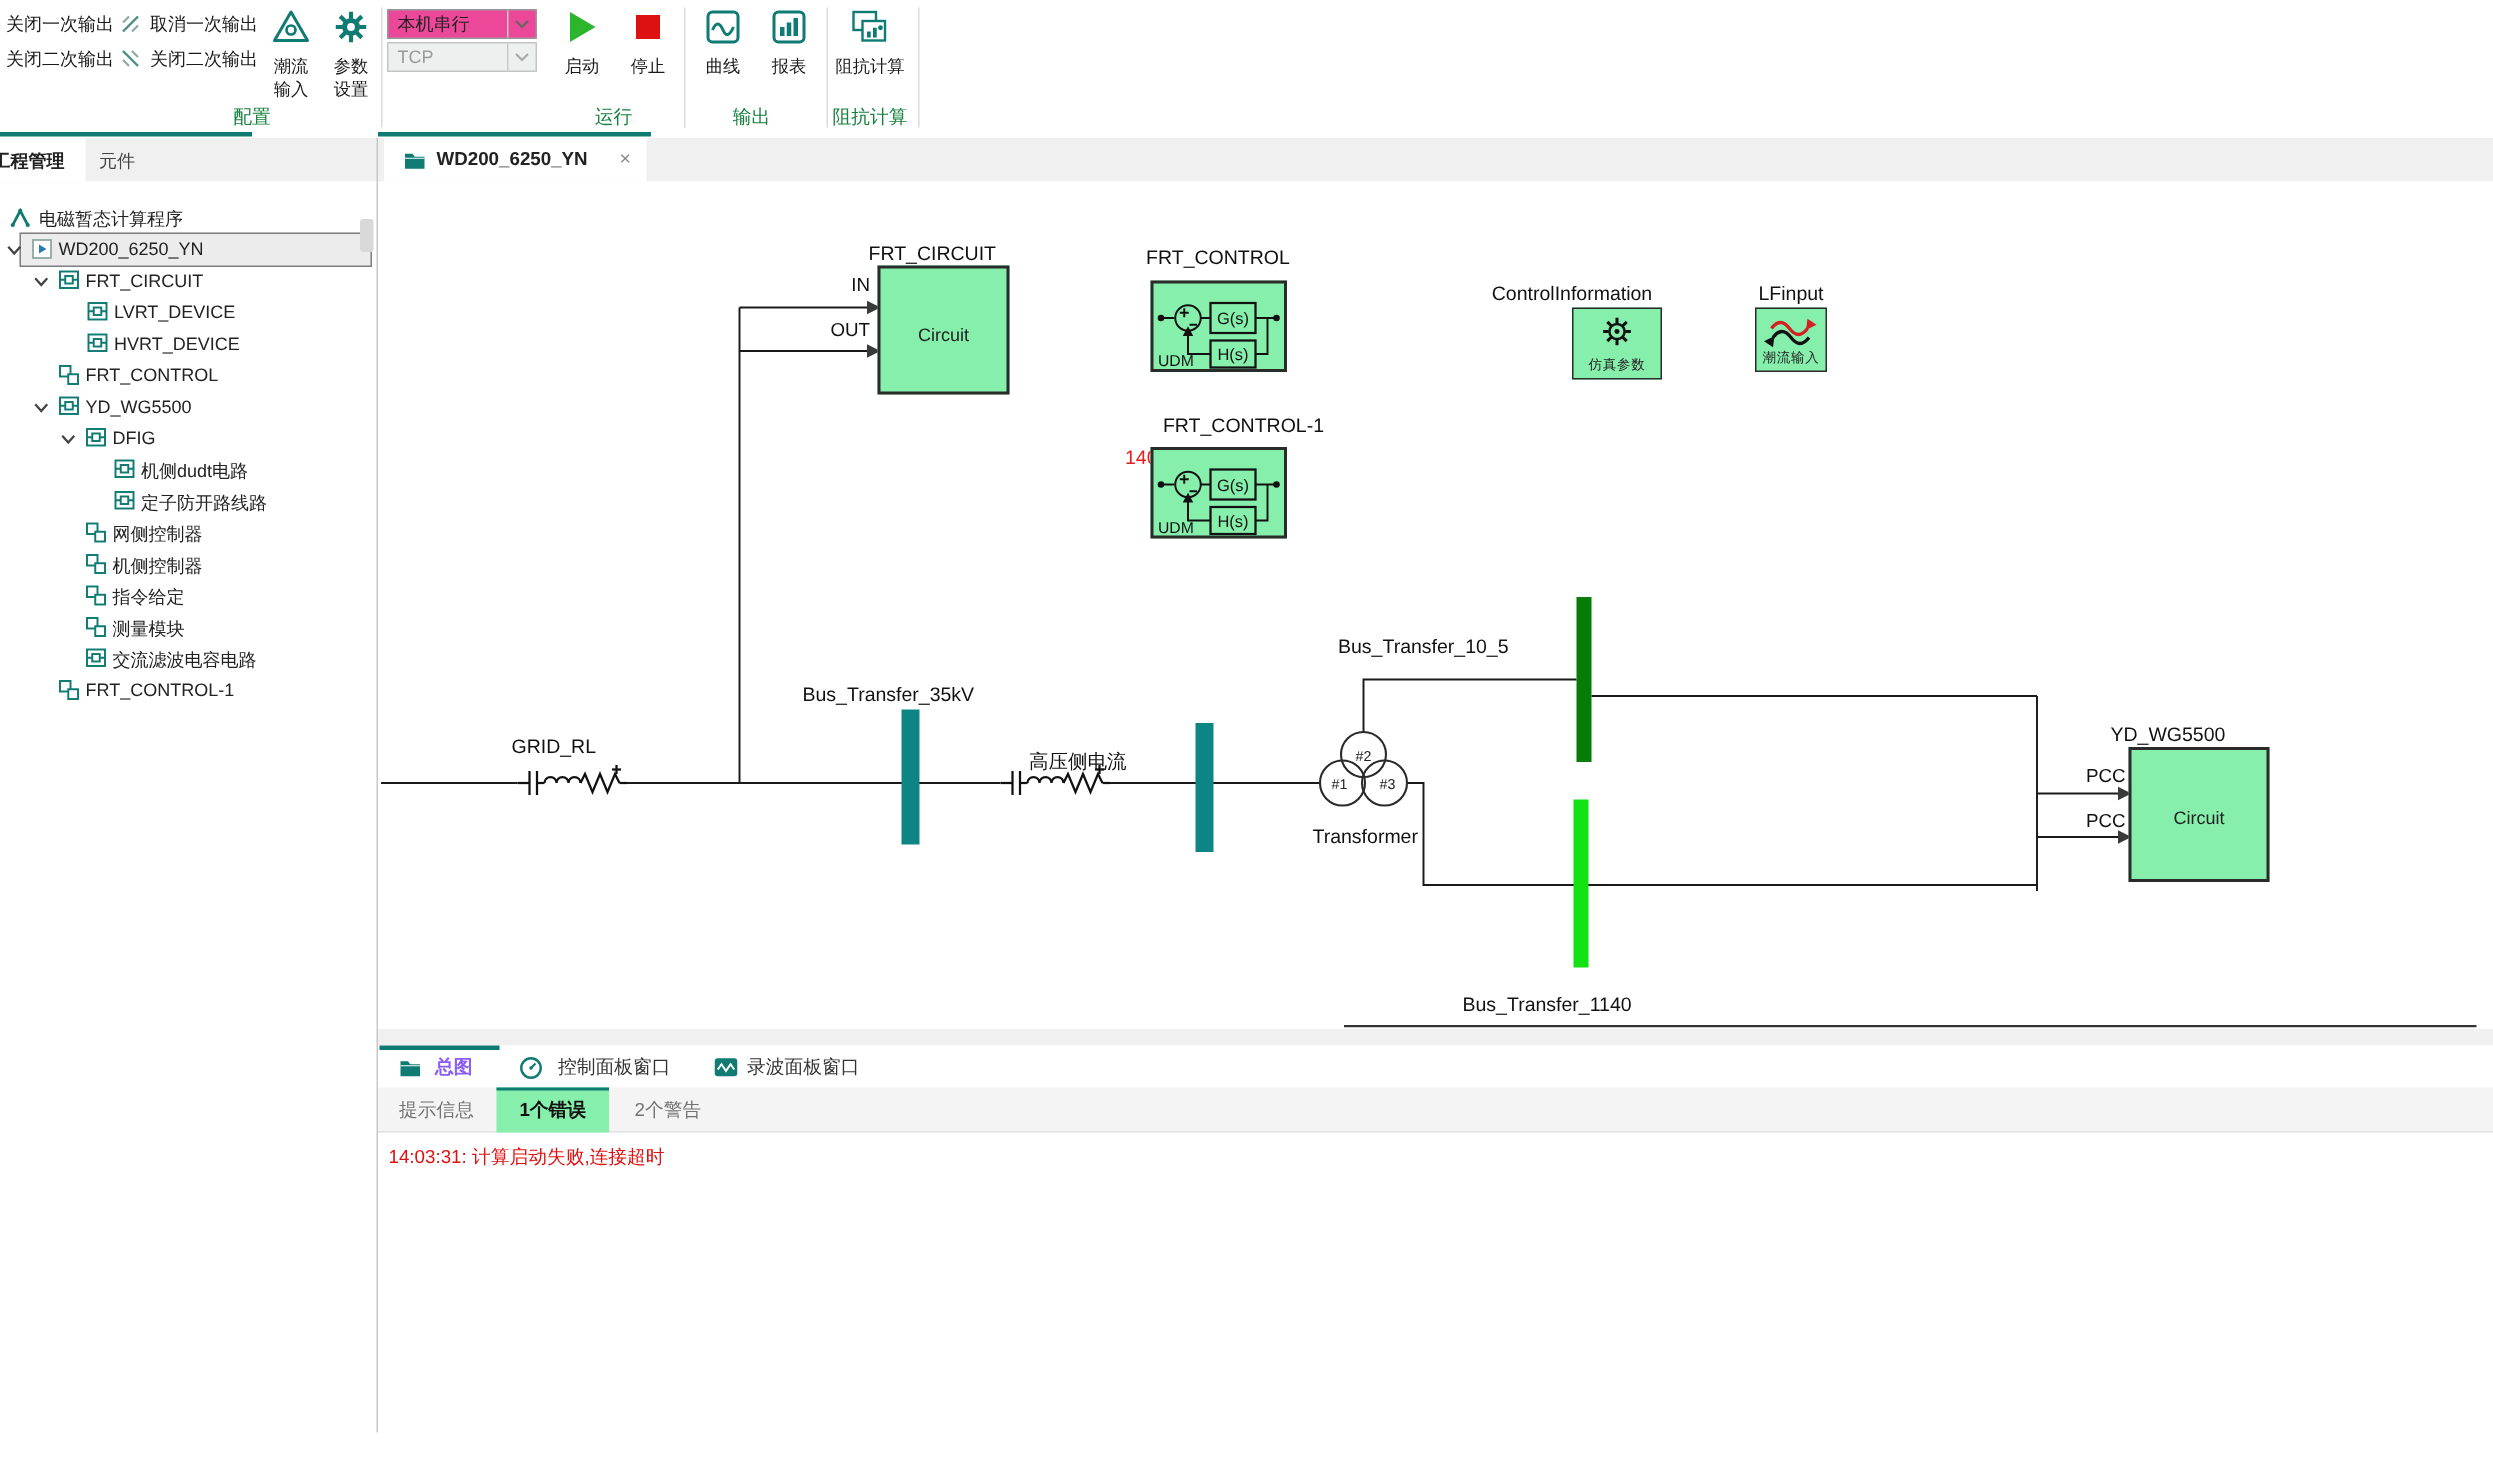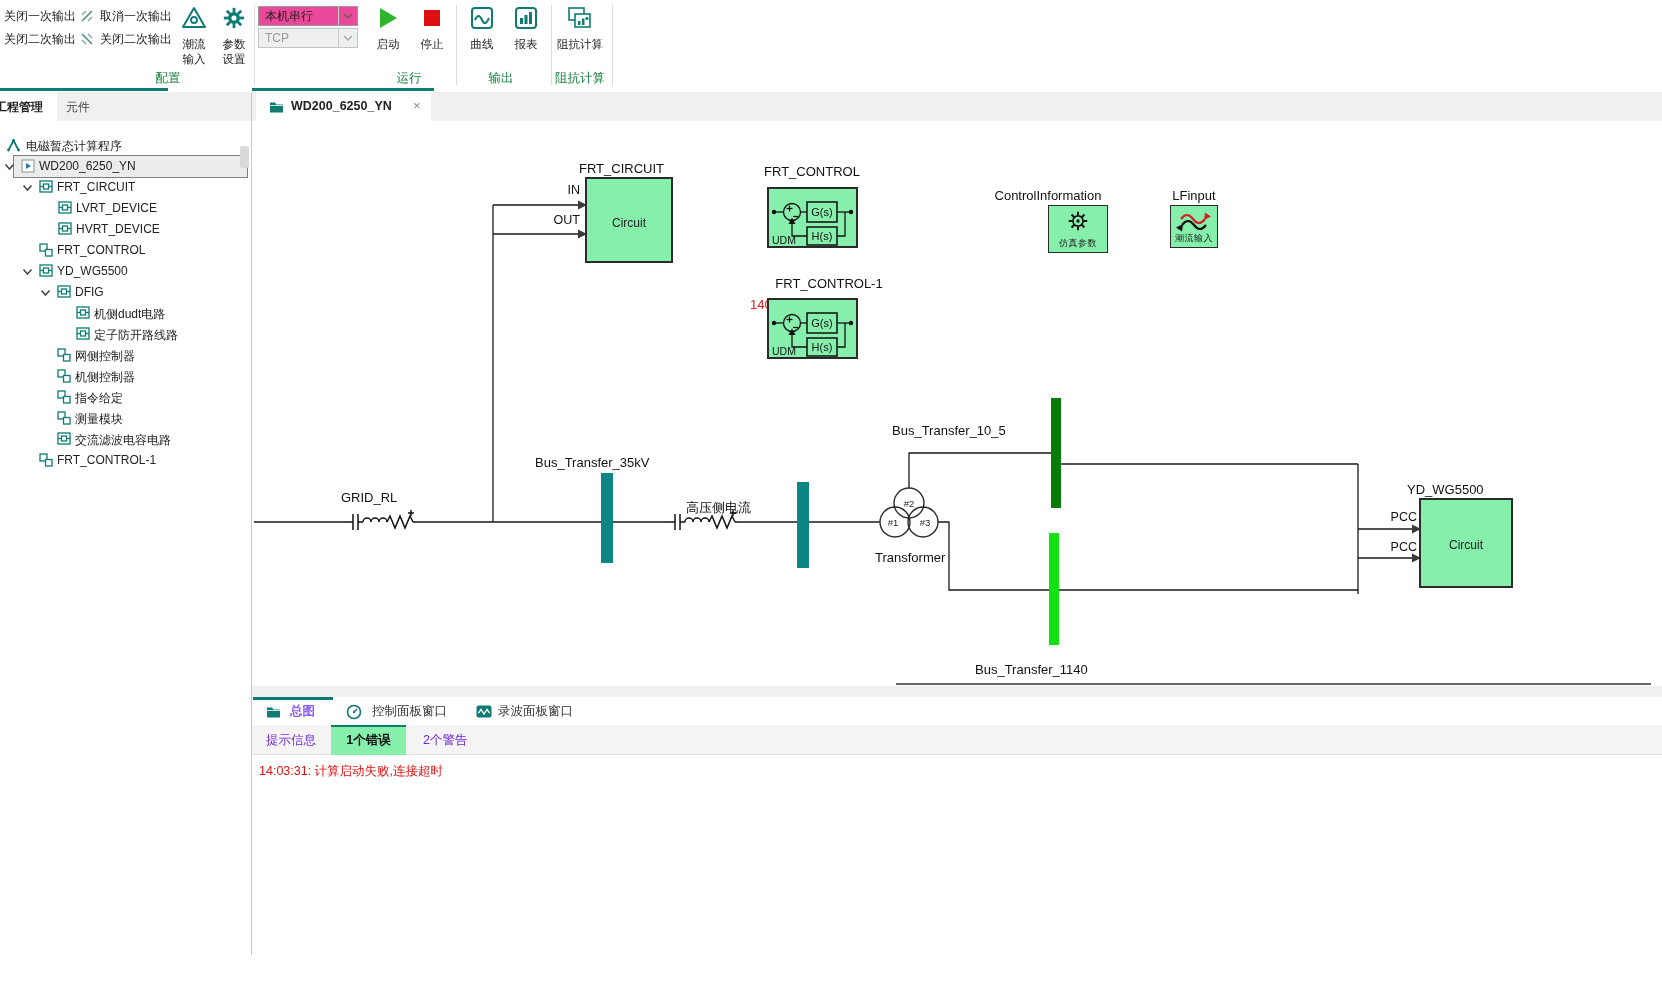--- a/index.html
+++ b/index.html
@@ -46,21 +46,21 @@
   .busbar{position:absolute;}
   .red-note{position:absolute;font-size:13px;color:#e02020;font-weight:400;white-space:nowrap;}
 
   
   .bpanel{position:absolute;left:252px;top:686px;width:1410px;height:269px;background:#fff;}
   .bp-strip{position:absolute;left:0;top:0;width:100%;height:11px;background:#f0f0f0;}
   .bp-tabrow{position:absolute;left:0;top:11px;width:100%;height:28px;background:#fff;}
   .bp-ind{position:absolute;left:1px;top:0;width:80px;height:3px;background:#0f7b73;}
   .bp-tab{position:absolute;top:6px;font-size:12.5px;color:#333;white-space:nowrap;cursor:default;}
   .bp-subrow{position:absolute;left:0;top:39px;width:100%;height:30px;background:#f4f4f4;border-bottom:1px solid #e2e2e2;box-sizing:border-box;}
-  .bp-subtab{position:absolute;top:7px;font-size:12.5px;color:#6d28d9;white-space:nowrap;cursor:default;}
+  .bp-subtab{position:absolute;top:7px;font-size:12.5px;color:#737373;white-space:nowrap;cursor:default;}
   .bp-subtab-sel{position:absolute;left:79px;top:0;width:75px;height:30px;background:#86efac;border-top:2px solid #0f7b73;box-sizing:border-box;text-align:center;font-size:12.5px;font-weight:700;color:#111;line-height:26px;cursor:default;}
   .bp-error{position:absolute;left:7px;top:77px;font-size:12.5px;color:#e01111;white-space:nowrap;}
 
   
   .statusbar{position:absolute;left:0;top:955px;width:1662px;height:26px;background:#fafafa;border-top:1px solid #d9d9d9;box-sizing:border-box;font-size:12px;color:#222;}
   .sb-item{position:absolute;top:5px;}
   .sb-slider{position:absolute;left:152px;top:5px;width:116px;height:14px;border:1px solid #9a9a9a;background:#fff;box-sizing:border-box;}
   .sb-thumb{position:absolute;left:95px;top:-1px;width:11px;height:14px;background:#ececec;border:1px solid #6f6f6f;box-sizing:border-box;}
   .sb-thumb::after{content:"";position:absolute;left:4px;top:2px;width:1px;height:8px;background:#6f6f6f;}
 </style>

